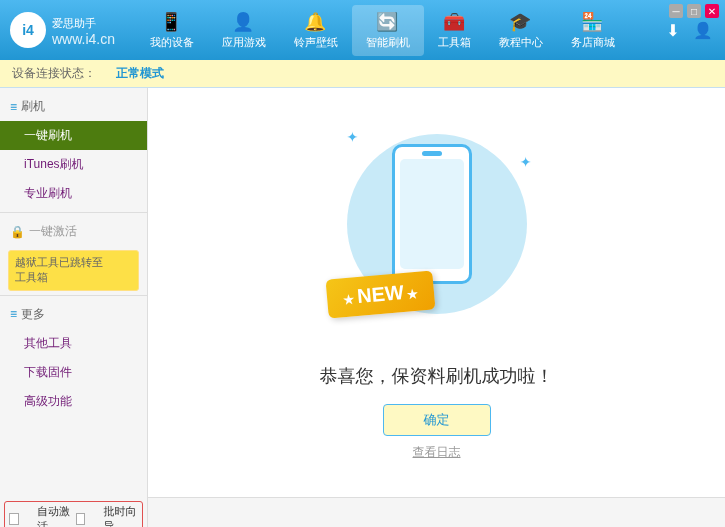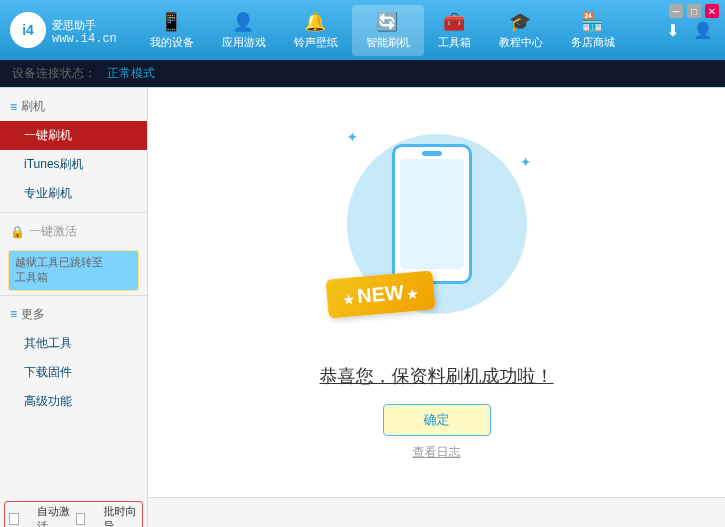--- a/index.html
+++ b/index.html
@@ -77,31 +77,31 @@
       display: flex; align-items: center; justify-content: center;
       font-size: 10px; cursor: pointer;
       color: #fff;
     }
     .win-min { background: #aaa; }
     .win-max { background: #aaa; }
     .win-close { background: #e05; }
 
     
     .status-bar {
-      background: #0f172a;
+      background: #fef9c3;
       border-bottom: 1px solid #c5dff0;
       height: 28px;
       display: flex;
       align-items: center;
       padding: 0 12px;
       font-size: 12px;
       color: #333;
     }
     .status-bar .label { color: #666; }
-    .status-bar .value { color: #2196d3; font-weight: normal; margin-left: 11px; }
+    .status-bar .value { color: #2196d3; font-weight: bold; margin-left: 20px; }
 
     
     .main-layout {
       display: flex;
       height: calc(527px - 60px - 28px - 30px);
     }
 
     
     .sidebar {
       width: 148px;
@@ -115,38 +115,38 @@
       display: flex;
       align-items: center;
       padding: 6px 10px;
       color: #666;
       font-size: 12px;
     }
     .sidebar-section-header .icon { margin-right: 4px; color: #2196d3; }
     .sidebar-item {
       padding: 6px 16px 6px 24px;
       cursor: pointer;
-      color: #0c4a6e;
+      color: #701a75;
       font-size: 12px;
       display: flex; align-items: center;
     }
     .sidebar-item.active {
-      background: #b91c1c;
+      background: #4d7c0f;
       color: #fff;
     }
     .sidebar-divider { height: 1px; background: #ddd; margin: 4px 0; }
     .sidebar-disabled {
       padding: 6px 10px;
       color: #999;
       font-size: 12px;
       display: flex; align-items: center;
     }
     .sidebar-disabled .icon { margin-right: 4px; color: #bbb; }
     .notice-box {
-      background: #7dd3fc;
+      background: #fde047;
       border: 1px solid #ffe082;
       margin: 4px 8px;
       padding: 4px 6px;
       font-size: 11px;
       color: #666;
       border-radius: 3px;
       line-height: 1.4;
     }
 
     
@@ -224,21 +224,20 @@
     .new-badge::after {
       content: ' ★';
       font-size: 12px;
     }
 
     
     .success-text {
       font-size: 18px;
       color: #333;
       margin-bottom: 16px;
-      text-decoration: underline;
     }
     .btn-confirm {
       background: #fef9c3;
       border: 1px solid #4db8f0;
       color: #2196d3;
       padding: 6px 40px;
       border-radius: 4px;
       cursor: pointer;
       font-size: 13px;
       margin-bottom: 8px;
@@ -293,21 +292,21 @@
     <div class="win-ctrl win-close">✕</div>
   </div>
 
   <div class="header">
     <div class="logo-area">
       <div class="logo-circle">
         <span>i4</span>
       </div>
       <div class="logo-text">
         <div>爱思助手</div>
-        <div style="font-size:12px; opacity:0.85;font-family:Liberation Mono, monospace;">www.i4.cn</div>
+        <div style="font-size:14px; opacity:0.85;">www.i4.cn</div>
       </div>
     </div>
 
     <div class="nav-items">
       <div class="nav-item">
         <span class="nav-icon">📱</span>
         <span>我的设备</span>
       </div>
       <div class="nav-item">
         <span class="nav-icon">👤</span>

